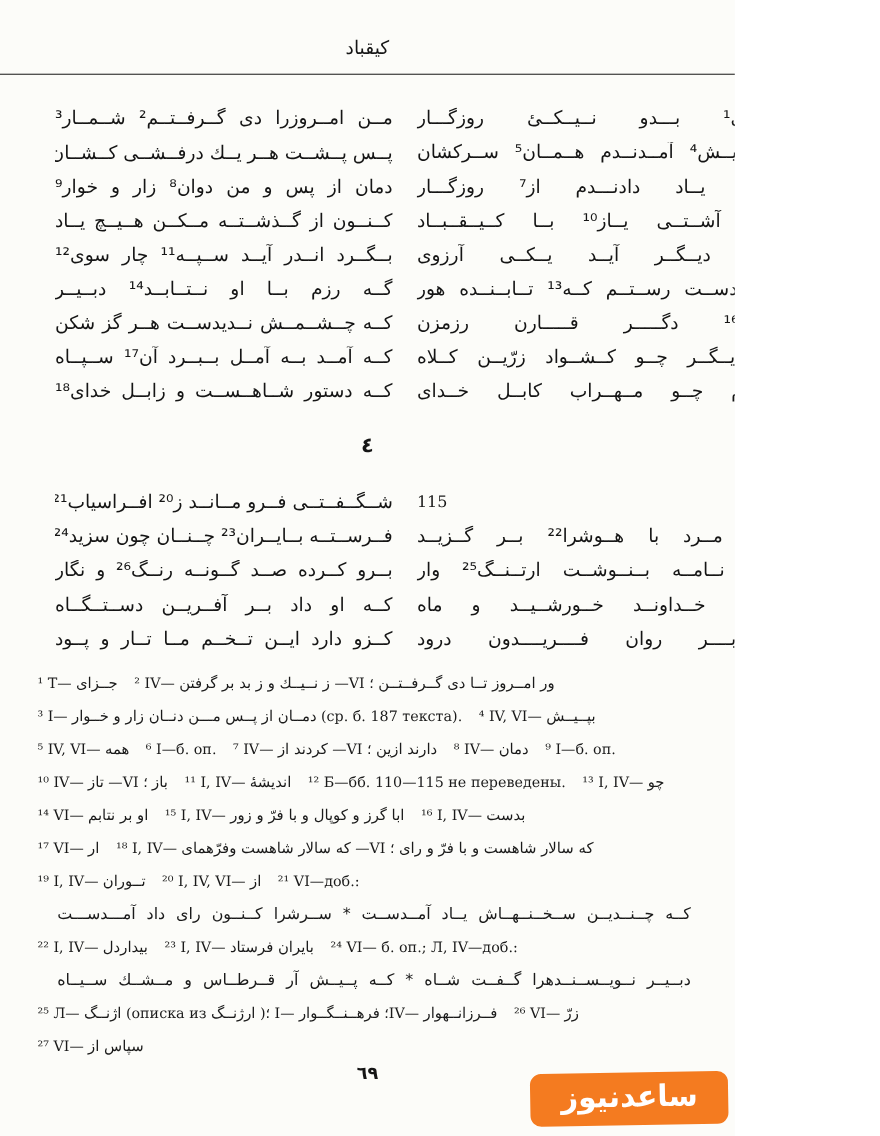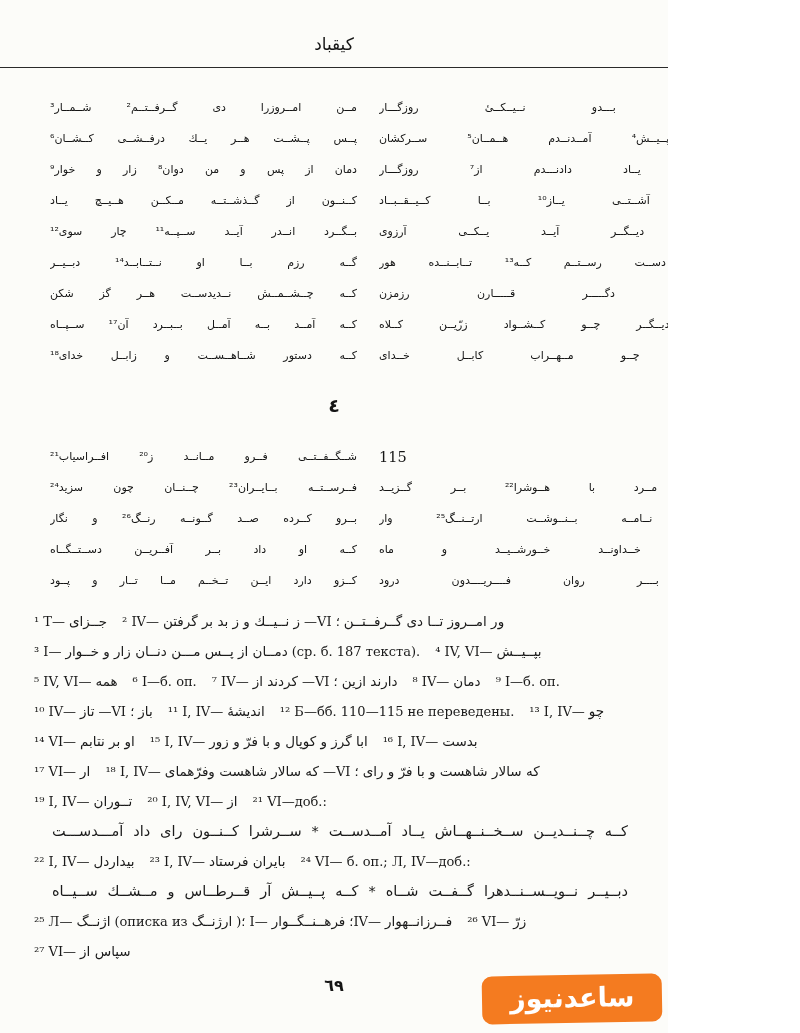--- a/index.html
+++ b/index.html
@@ -29,21 +29,21 @@
     direction:ltr;
     display:grid;
     grid-template-columns:307px 348px 42px;
     column-gap:22px;
     padding-left:50px;
     height:31px;
     align-items:center;
   }
   .hemi{
     direction:rtl;
-    font-size:11px;
+    font-size:17px;
     white-space:nowrap;
     overflow:hidden;
     text-align:justify;
     text-align-last:justify;
   }
   .mnum{
     font-family:"DejaVu Serif", serif;
     font-size:14.5px;
     text-align:left;
     direction:ltr;
@@ -83,21 +83,20 @@
     white-space:nowrap;
     overflow:hidden;
     text-align:justify;
     text-align-last:justify;
     padding:0 10px 0 18px;
   }
   .page-num{
     text-align:center;
     font-size:16px;
     font-weight:bold;
-    margin-top:10px;
   }
   .watermark{
     position:absolute;
     right:6px;
     bottom:10px;
     background:#f47b20;
     color:#ffffff;
     font-size:27px;
     font-weight:bold;
     padding:7px 28px 10px 28px;

